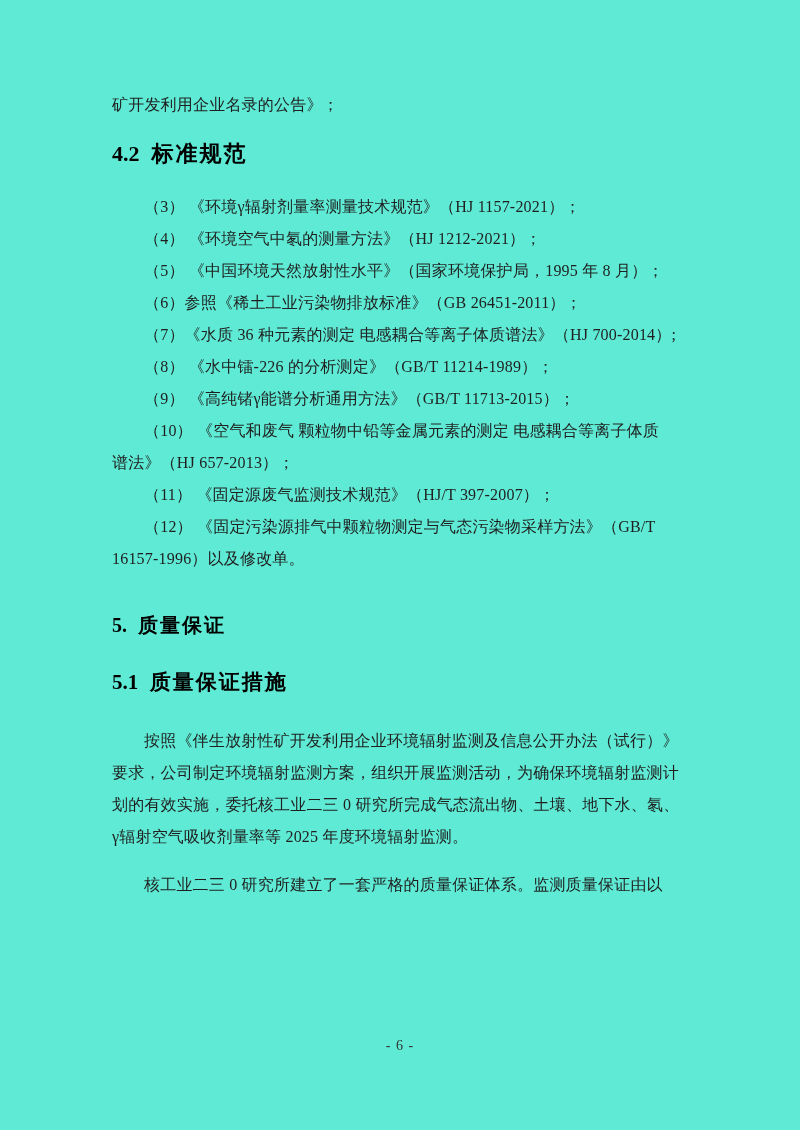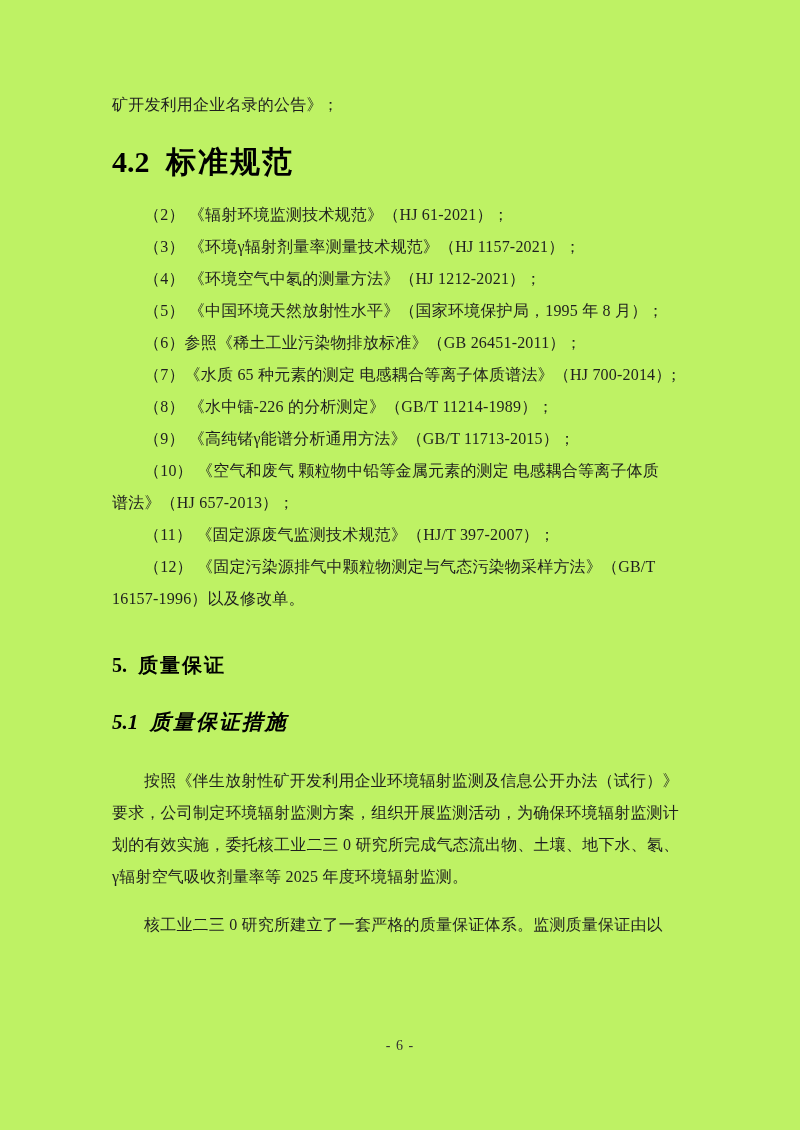--- a/index.html
+++ b/index.html
@@ -4,21 +4,21 @@
 <style>
   html, body {
     margin: 0;
     padding: 0;
     background: #ffffff;
   }
   .page {
     position: relative;
     width: 800px;
     height: 1130px;
-    background: #bef264;
+    background: #5eead4;
     overflow: hidden;
     font-family: "Liberation Serif", "DejaVu Serif", serif;
     color: #1f1f1f;
   }
   .content {
     width: 578px;
     margin-left: 112px;
     padding-top: 88px;
   }
   .body-text {
@@ -43,22 +43,22 @@
   }
   .heading .num {
     font-family: "Liberation Serif", "DejaVu Serif", serif;
     margin-right: 0.55em;
   }
   .heading .ttl {
     font-family: "Liberation Sans", "DejaVu Sans", sans-serif;
     letter-spacing: 2px;
   }
   .h-42 {
-    margin-top: 26px;
-    font-size: 30px;
+    margin-top: 18px;
+    font-size: 22px;
     line-height: 30px;
   }
   .std-list {
     margin-top: 22px;
   }
   .std-item {
     margin: 0;
     font-size: 16px;
     line-height: 32px;
     white-space: pre-wrap;
@@ -67,21 +67,20 @@
   }
   .h-5 {
     margin-top: 34px;
     font-size: 20px;
     line-height: 32px;
   }
   .h-51 {
     margin-top: 26px;
     font-size: 21px;
     line-height: 30px;
-    font-style: italic;
   }
   .p-qa1 {
     margin-top: 28px;
     line-height: 32px;
   }
   .p-qa2 {
     margin-top: 16px;
     line-height: 32px;
   }
   .page-footer {
@@ -101,26 +100,25 @@
 
 <div class="page">
   <div class="content">
 
     <p class="body-text">矿开发利用企业名录的公告》；</p>
 
 
     <h2 class="heading h-42"><span class="num">4.2</span><span class="ttl">标准规范</span></h2>
 
     <div class="std-list">
-      <p class="std-item">（2） 《辐射环境监测技术规范》（HJ 61-2021）；</p>
       <p class="std-item">（3） 《环境γ辐射剂量率测量技术规范》（HJ 1157-2021）；</p>
       <p class="std-item">（4） 《环境空气中氡的测量方法》（HJ 1212-2021）；</p>
       <p class="std-item">（5） 《中国环境天然放射性水平》（国家环境保护局，1995 年 8 月）；</p>
       <p class="std-item">（6）参照《稀土工业污染物排放标准》（GB 26451-2011）；</p>
-      <p class="std-item">（7）《水质 65 种元素的测定 电感耦合等离子体质谱法》（HJ 700-2014）;</p>
+      <p class="std-item">（7）《水质 36 种元素的测定 电感耦合等离子体质谱法》（HJ 700-2014）;</p>
       <p class="std-item">（8） 《水中镭-226 的分析测定》（GB/T 11214-1989）；</p>
       <p class="std-item">（9） 《高纯锗γ能谱分析通用方法》（GB/T 11713-2015）；</p>
       <p class="std-item">（10） 《空气和废气 颗粒物中铅等金属元素的测定 电感耦合等离子体质
 谱法》（HJ 657-2013）；</p>
       <p class="std-item">（11） 《固定源废气监测技术规范》（HJ/T 397-2007）；</p>
       <p class="std-item">（12） 《固定污染源排气中颗粒物测定与气态污染物采样方法》（GB/T
 16157-1996）以及修改单。</p>
     </div>
 
     <h1 class="heading h-5"><span class="num">5.</span><span class="ttl">质量保证</span></h1>

